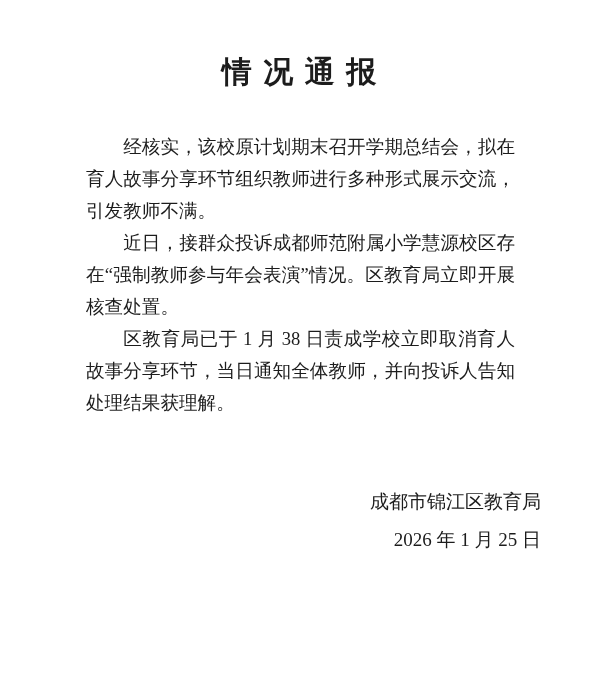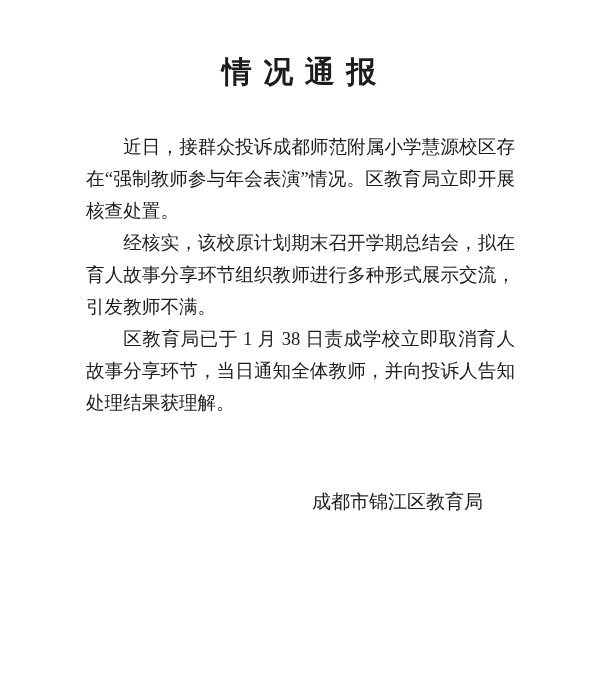--- a/index.html
+++ b/index.html
@@ -38,41 +38,42 @@
     text-align: justify;
     text-justify: inter-ideograph;
   }
   .doc-body p {
     margin: 0;
     padding: 0;
     text-indent: 2em;
   }
   .signature-block {
     margin-top: 64px;
-    margin-right: 117px;
+    margin-right: 59px;
     text-align: right;
     font-size: 19px;
     line-height: 38px;
     padding-left: 28px;
   }
   .signature-block .issuer,
   .signature-block .date {
     white-space: pre;
   }
 </style>
 </head>
 <body style="background: rgb(255, 255, 255); color: rgb(28, 28, 28);">
 
 <div class="page">
 
   <h1 class="doc-title">情 况 通 报</h1>
 
   <div class="doc-body">
+    <p>经核实，该校原计划期末召开学期总结会，拟在育人故事分享环节组织教师进行多种形式展示交流，引发教师不满。</p>
     <p>近日，接群众投诉成都师范附属小学慧源校区存在“强制教师参与年会表演”情况。区教育局立即开展核查处置。</p>
-    <p>经核实，该校原计划期末召开学期总结会，拟在育人故事分享环节组织教师进行多种形式展示交流，引发教师不满。</p>
     <p>区教育局已于 1 月 38 日责成学校立即取消育人故事分享环节，当日通知全体教师，并向投诉人告知处理结果获理解。</p>
   </div>
 
   <div class="signature-block">
     <div class="issuer">成都市锦江区教育局</div>
+    <div class="date">2026 年 1 月 25 日</div>
   </div>
 
 </div>
 
 </body></html>

